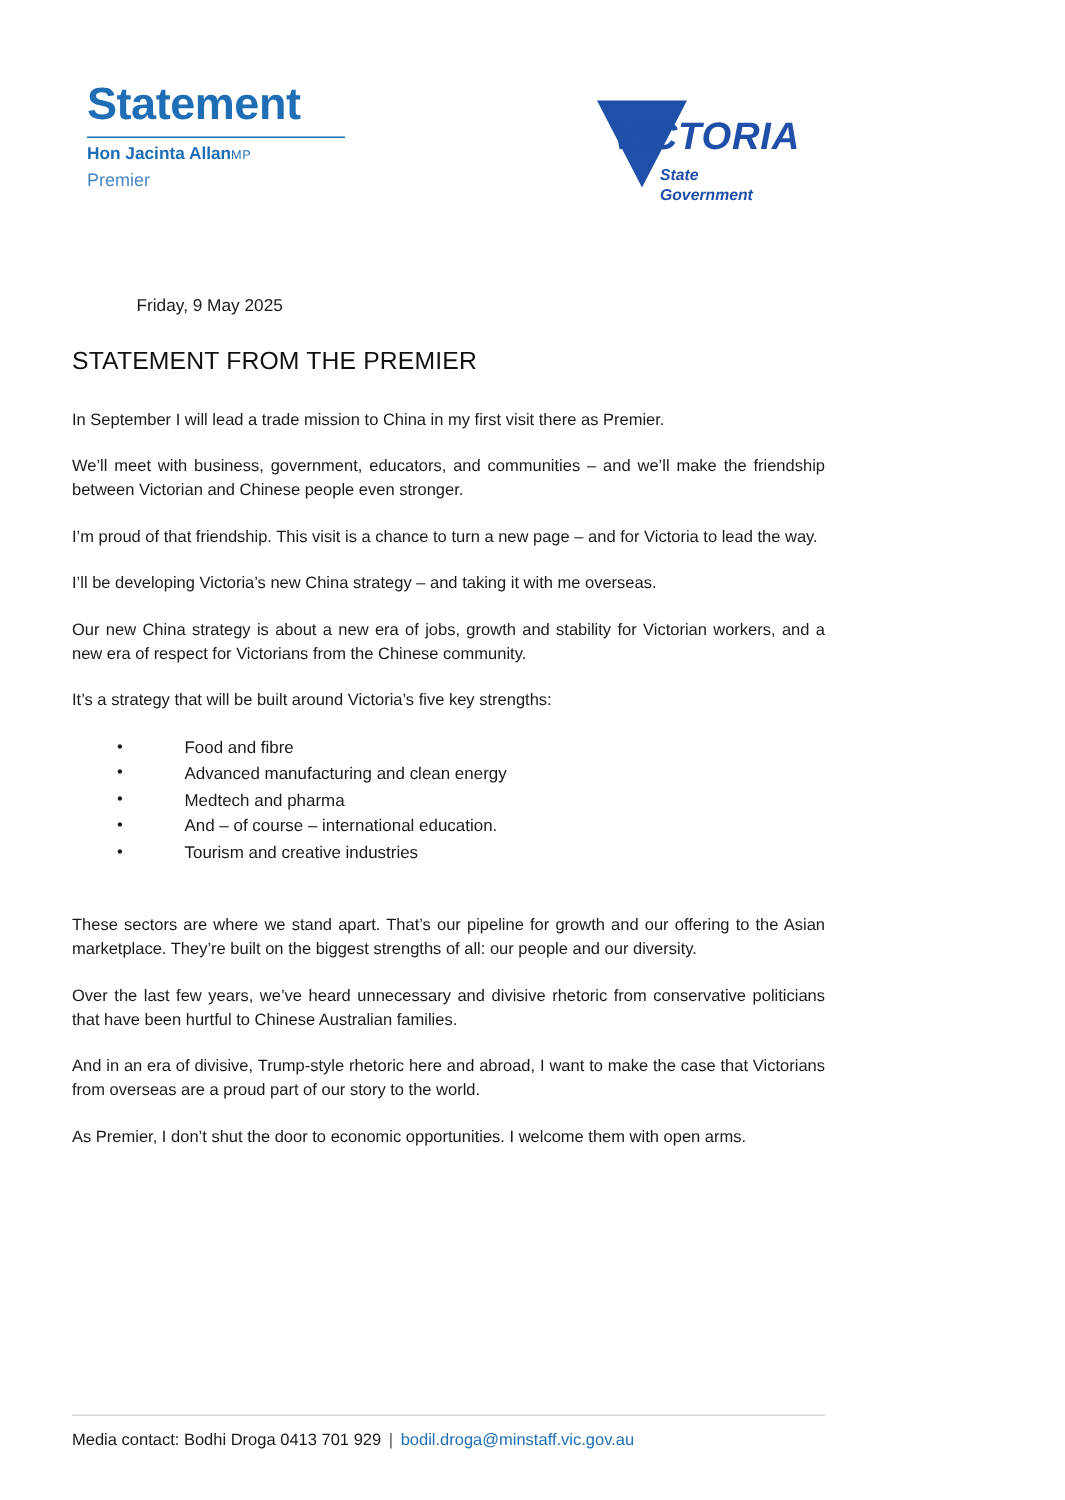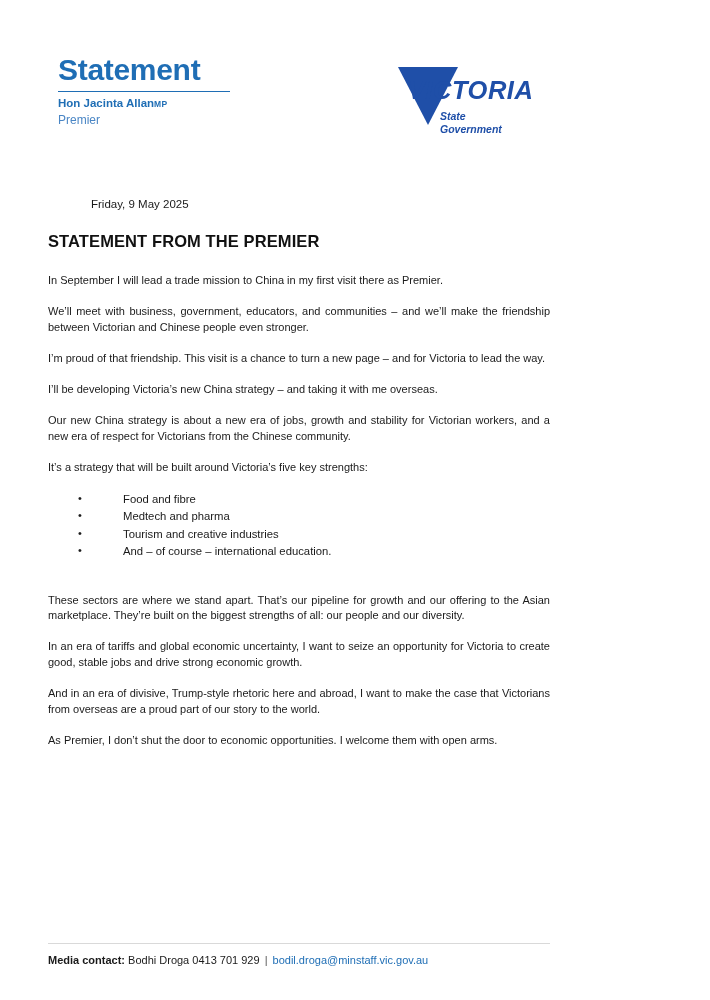--- a/index.html
+++ b/index.html
@@ -52,21 +52,21 @@
   }
   .brand-name {
     font-size: 11.5px;
     font-weight: bold;
     color: #1f6eb5;
     line-height: 1.2;
     margin: 0;
   }
   .brand-name .mp {
     font-size: 8.5px;
-    font-weight: bold;
+    font-weight: normal;
     letter-spacing: 0.3px;
     text-align: center;
   }
   .brand-role {
     font-size: 12px;
     color: #4a86c5;
     margin: 2px 0 0 0;
     line-height: 1.2;
   }
 
@@ -89,21 +89,21 @@
     right: 42px;
   }
   .doc-date {
     font-size: 11.5px;
     color: #1a1a1a;
     margin: 0 0 22px 0;
     padding-left: 43px;
   }
   .doc-heading {
     font-size: 16.5px;
-    font-weight: bold;
+    font-weight: normal;
     color: #111;
     margin: 0 0 22px 0;
     letter-spacing: 0.1px;
   }
   p.para {
     font-size: 11px;
     line-height: 1.45;
     margin: 0 0 15px 0;
     text-align: justify;
     color: #1a1a1a;
@@ -137,21 +137,21 @@
   }
   .footer-rule {
     height: 1px;
     background: #d9d9d9;
     margin-bottom: 10px;
   }
   .footer-text {
     font-size: 11px;
     color: #1a1a1a;
   }
-  .footer-text b { font-weight: bold; }
+  .footer-text b { font-weight: normal; }
   .footer-text .email { color: #1f6eb5; }
   .footer-text .sep { color: #555; padding: 0 2px; }
 </style>
 </head>
 <body>
 
 <div class="page">
 
   <div class="header">
 
@@ -181,27 +181,28 @@
 
     <p class="para">In September I will lead a trade mission to China in my first visit there as Premier.</p>
     <p class="para">We’ll meet with business, government, educators, and communities – and we’ll make the friendship between Victorian and Chinese people even stronger.</p>
     <p class="para">I’m proud of that friendship. This visit is a chance to turn a new page – and for Victoria to lead the way.</p>
     <p class="para">I’ll be developing Victoria’s new China strategy – and taking it with me overseas.</p>
     <p class="para">Our new China strategy is about a new era of jobs, growth and stability for Victorian workers, and a new era of respect for Victorians from the Chinese community.</p>
     <p class="para">It’s a strategy that will be built around Victoria’s five key strengths:</p>
 
     <ul class="strengths">
       <li>Food and fibre</li>
+      <li>Advanced manufacturing and clean energy</li>
       <li>Medtech and pharma</li>
+      <li>And – of course – international education.</li>
       <li>Tourism and creative industries</li>
-      <li>And – of course – international education.</li>
     </ul>
 
     <p class="para">These sectors are where we stand apart. That’s our pipeline for growth and our offering to the Asian marketplace. They’re built on the biggest strengths of all: our people and our diversity.</p>
-    <p class="para">In an era of tariffs and global economic uncertainty, I want to seize an opportunity for Victoria to create good, stable jobs and drive strong economic growth.</p>
+    <p class="para">Over the last few years, we’ve heard unnecessary and divisive rhetoric from conservative politicians that have been hurtful to Chinese Australian families.</p>
     <p class="para">And in an era of divisive, Trump-style rhetoric here and abroad, I want to make the case that Victorians from overseas are a proud part of our story to the world.</p>
     <p class="para">As Premier, I don’t shut the door to economic opportunities. I welcome them with open arms.</p>
   </div>
 
   <div class="footer">
     <div class="footer-rule"></div>
     <div class="footer-text">
       <b>Media contact:</b>
       <span>Bodhi Droga 0413 701 929</span>
       <span class="sep">|</span>

